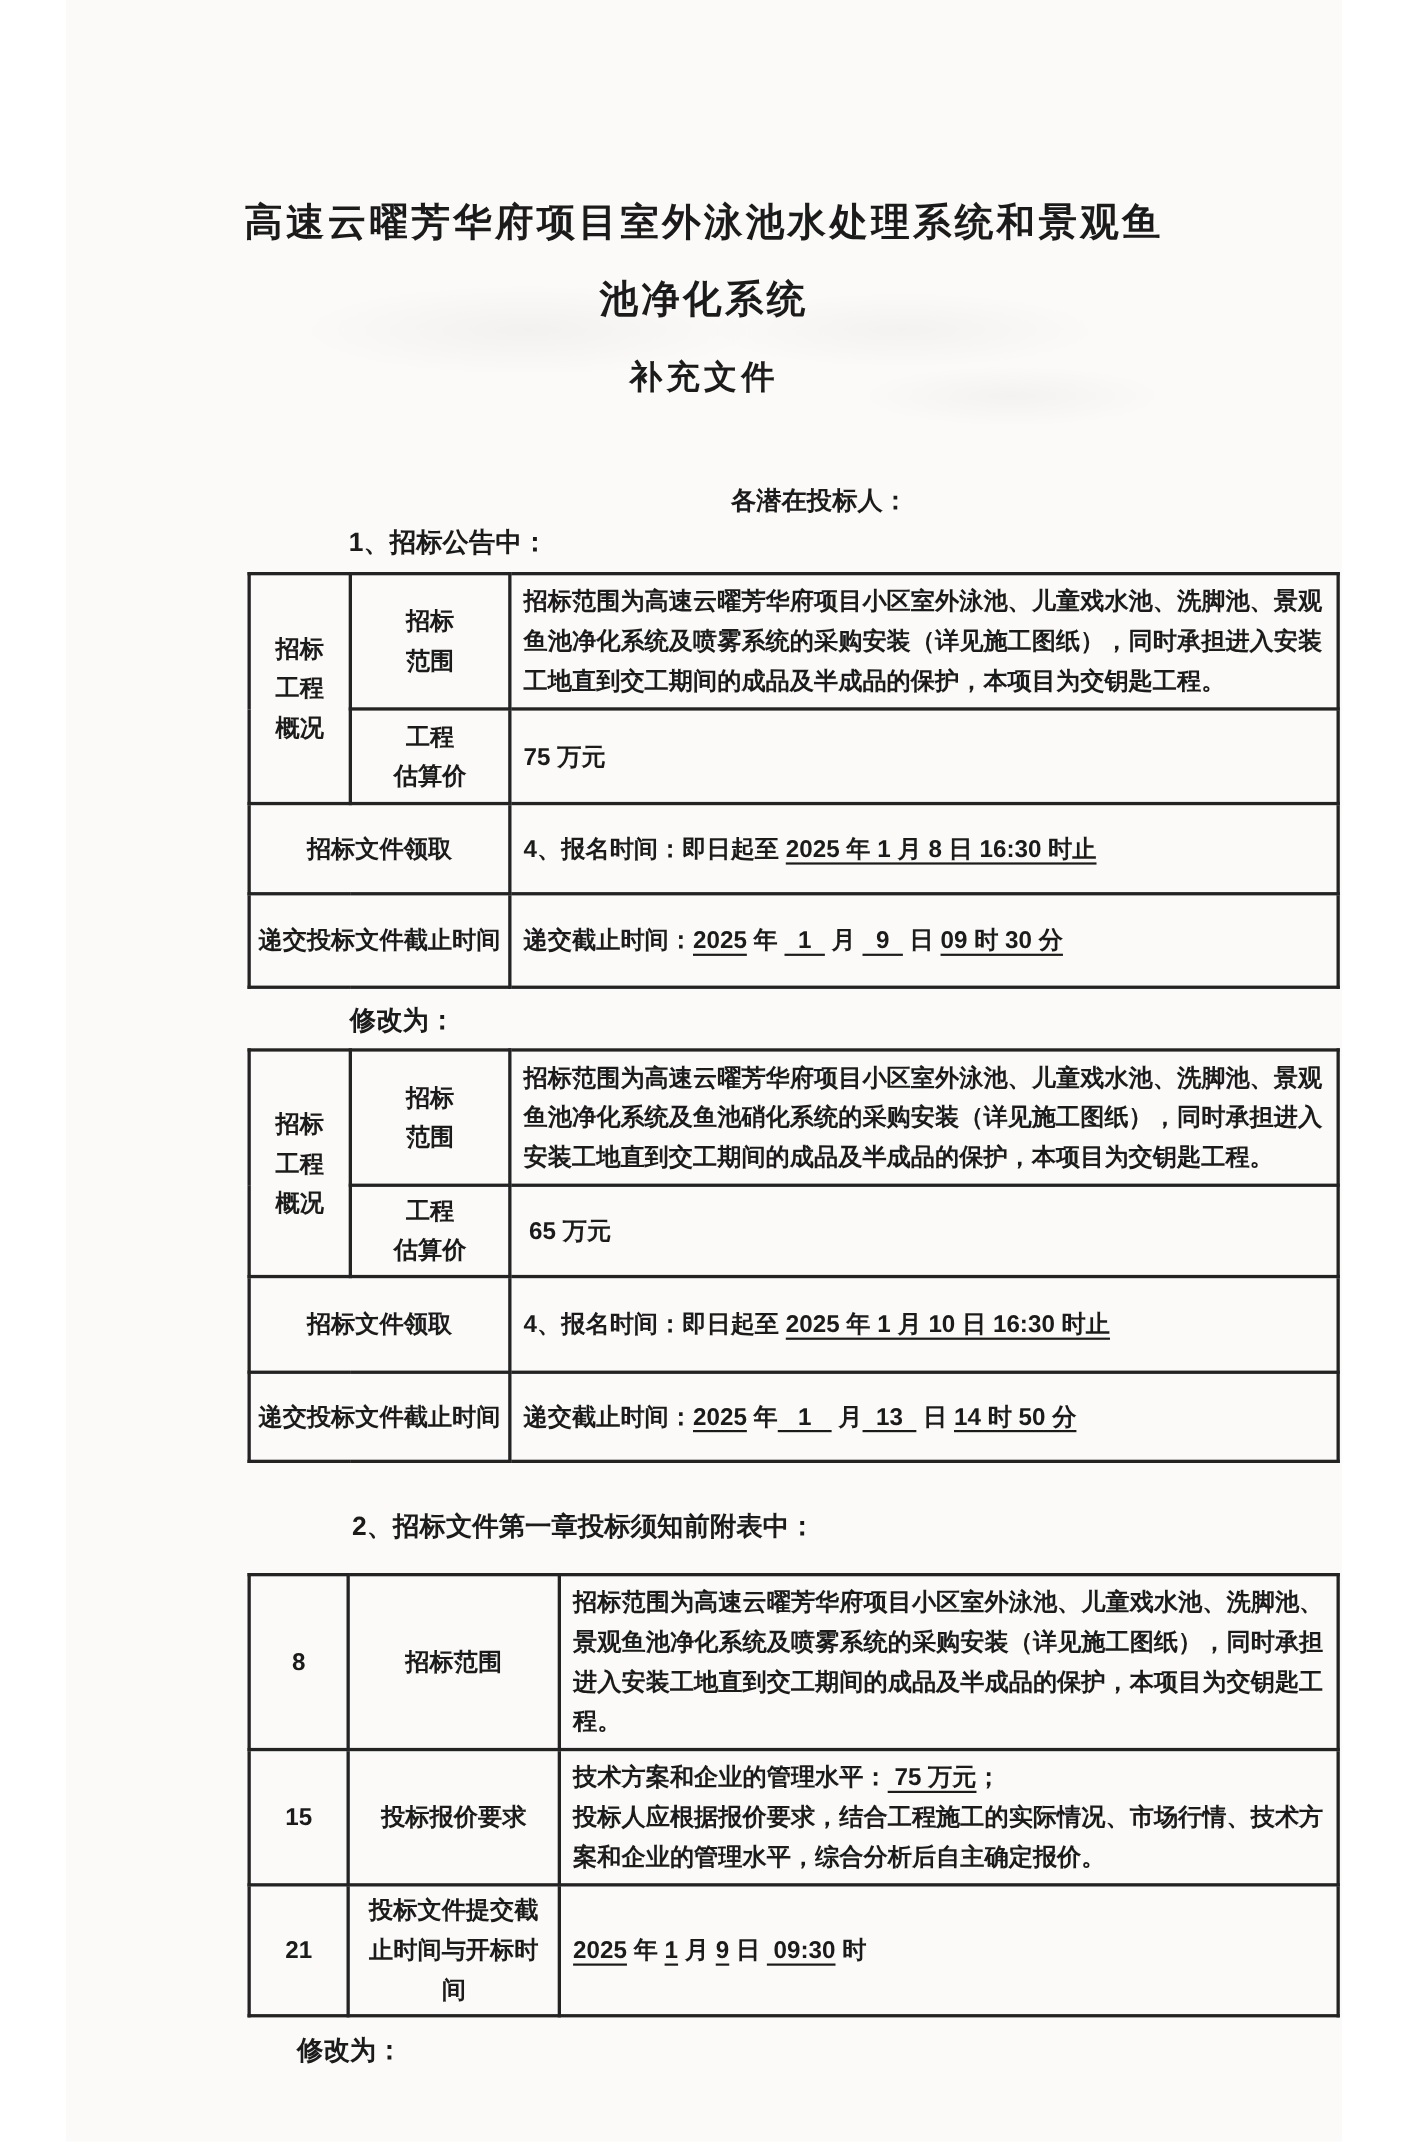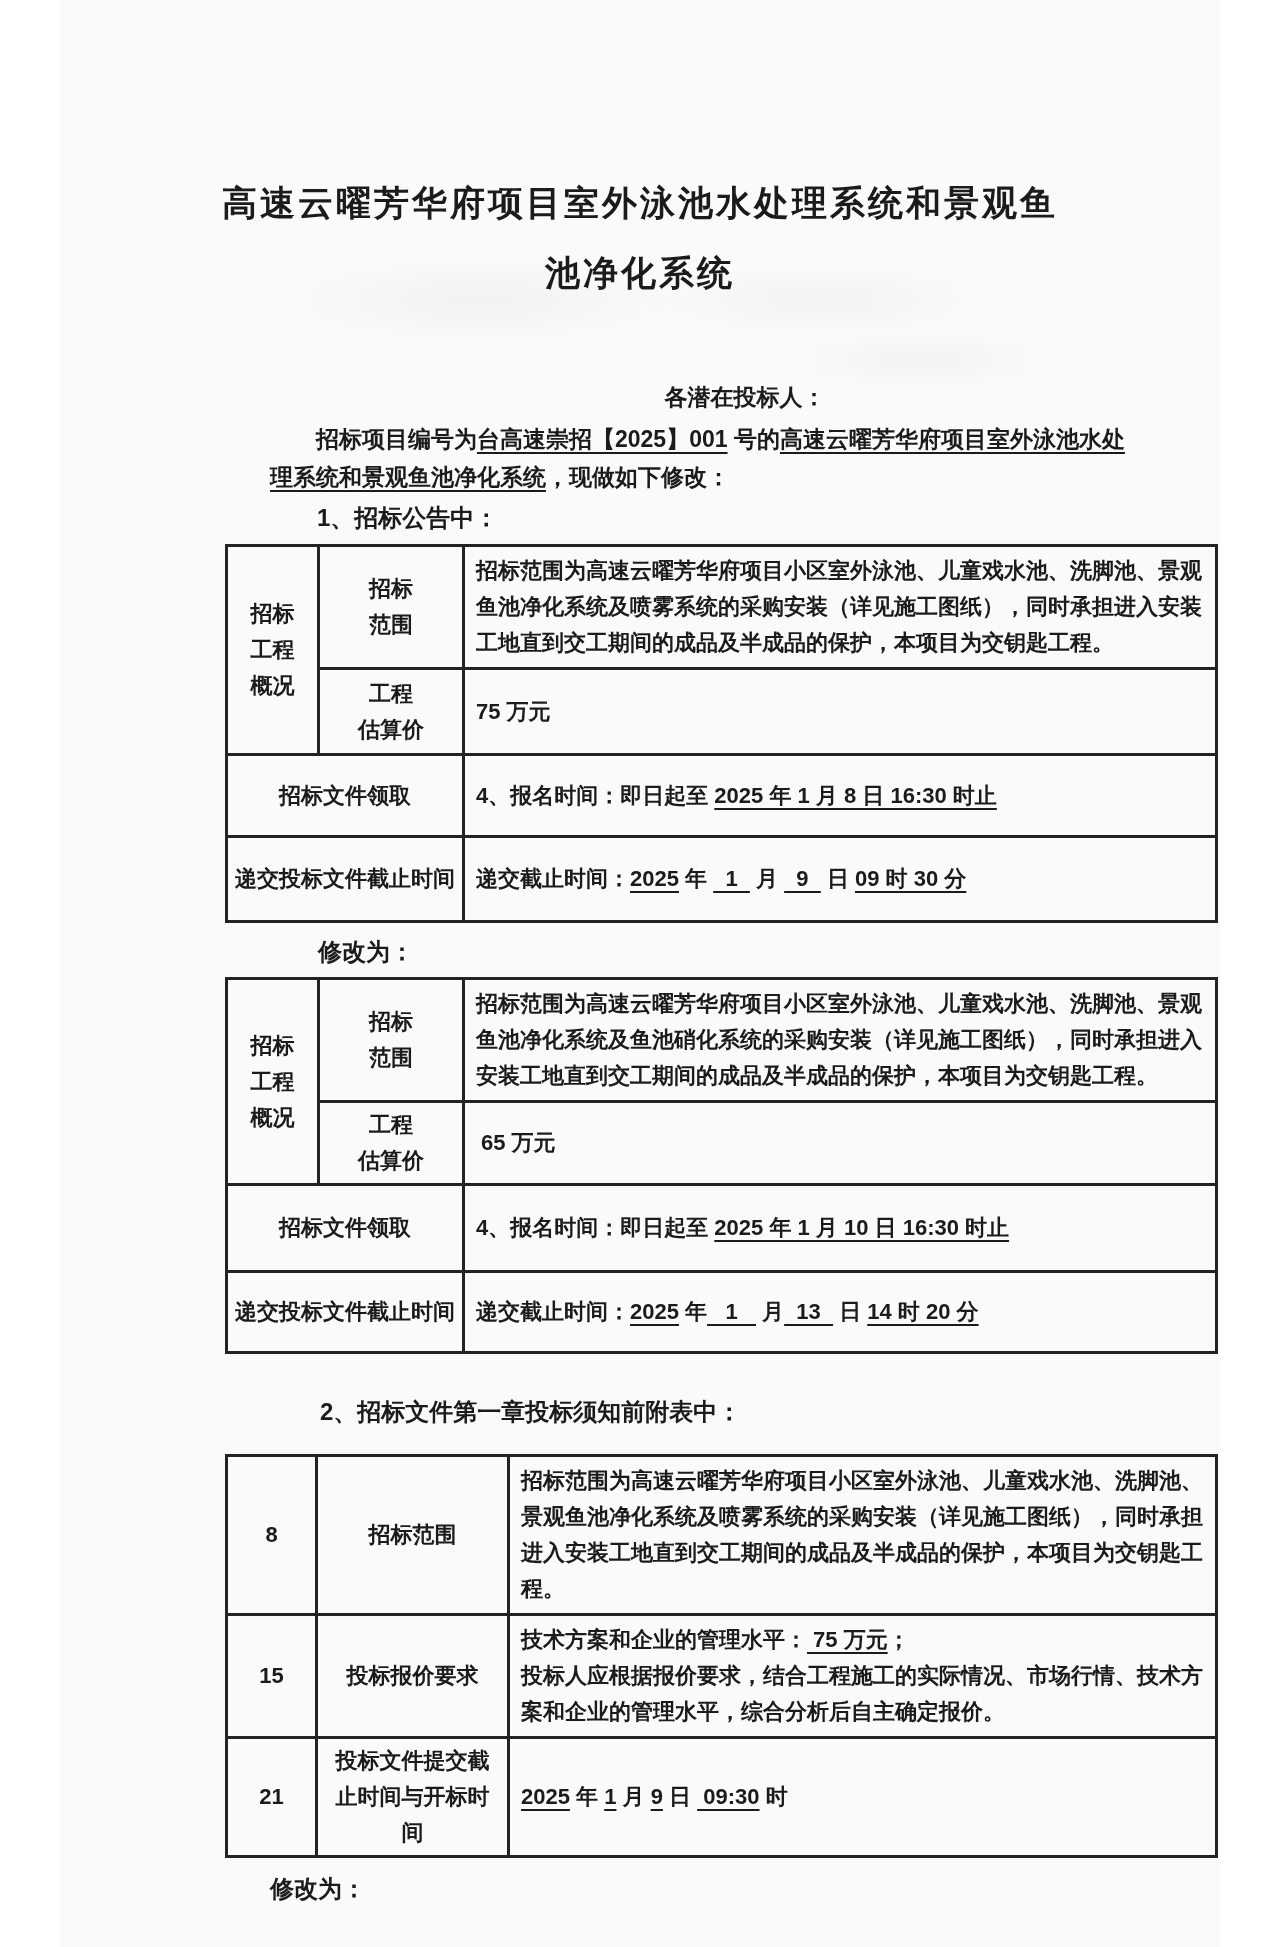--- a/index.html
+++ b/index.html
@@ -101,24 +101,24 @@
 </head>
 <body>
 
 <div class="page">
 
   <div class="title">
     <div>高速云曜芳华府项目室外泳池水处理系统和景观鱼</div>
     <div>池净化系统</div>
   </div>
 
+  <div class="subtitle">补充文件</div>
 
   <p class="salutation">各潜在投标人：</p>
 
-  <p class="intro"><span>招标项目编号为</span><span class="u">台高速崇招【2025】001</span><span> 号的</span><span class="u">高速云曜芳华府项目室外泳池水处理系统和景观鱼池净化系统</span><span>，现做如下修改：</span></p>
 
   <p class="sec-heading">1、招标公告中：</p>
 
   <table class="t1">
     <tbody>
         <tr>
       <td class="lbl col-a" rowspan="2">招标
 工程
 概况</td>
       <td class="lbl col-b" style="height:112px">招标
@@ -157,21 +157,21 @@
       <td class="lbl col-b" style="height:80px">工程
 估算价</td>
       <td class="content pad-more col-c">65 万元</td>
     </tr>
     <tr>
       <td class="lbl" colspan="2" style="height:87px">招标文件领取</td>
       <td class="content"><span>4、报名时间：即日起至 </span><span class="u">2025 年 1 月 10 日 16:30 时止</span></td>
     </tr>
     <tr>
       <td class="lbl" colspan="2" style="height:81px">递交投标文件截止时间</td>
-      <td class="content"><span>递交截止时间：</span><span class="u">2025</span><span> 年</span><span class="u">&nbsp;&nbsp;&nbsp;1&nbsp;&nbsp;&nbsp;</span><span> 月</span><span class="u">&nbsp;&nbsp;13&nbsp;&nbsp;</span><span> 日 </span><span class="u">14 时 20 分</span></td>
+      <td class="content"><span>递交截止时间：</span><span class="u">2025</span><span> 年</span><span class="u">&nbsp;&nbsp;&nbsp;1&nbsp;&nbsp;&nbsp;</span><span> 月</span><span class="u">&nbsp;&nbsp;13&nbsp;&nbsp;</span><span> 日 </span><span class="u">14 时 50 分</span></td>
     </tr>
   </tbody>
     </table>
 
   <p class="sec-heading second">2、招标文件第一章投标须知前附表中：</p>
 
   <table class="t3">
     <tbody>
         <tr>
       <td class="lbl col-a" style="height:148px">8</td>

